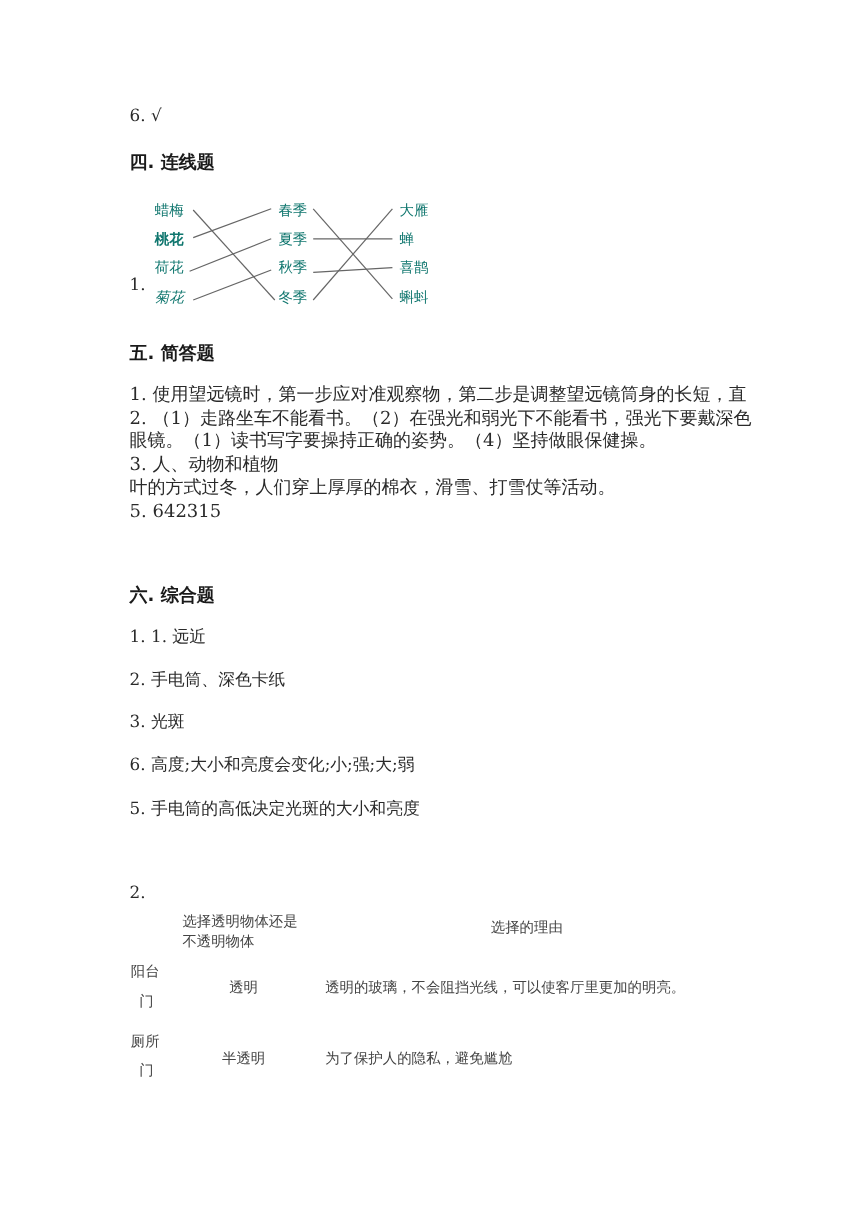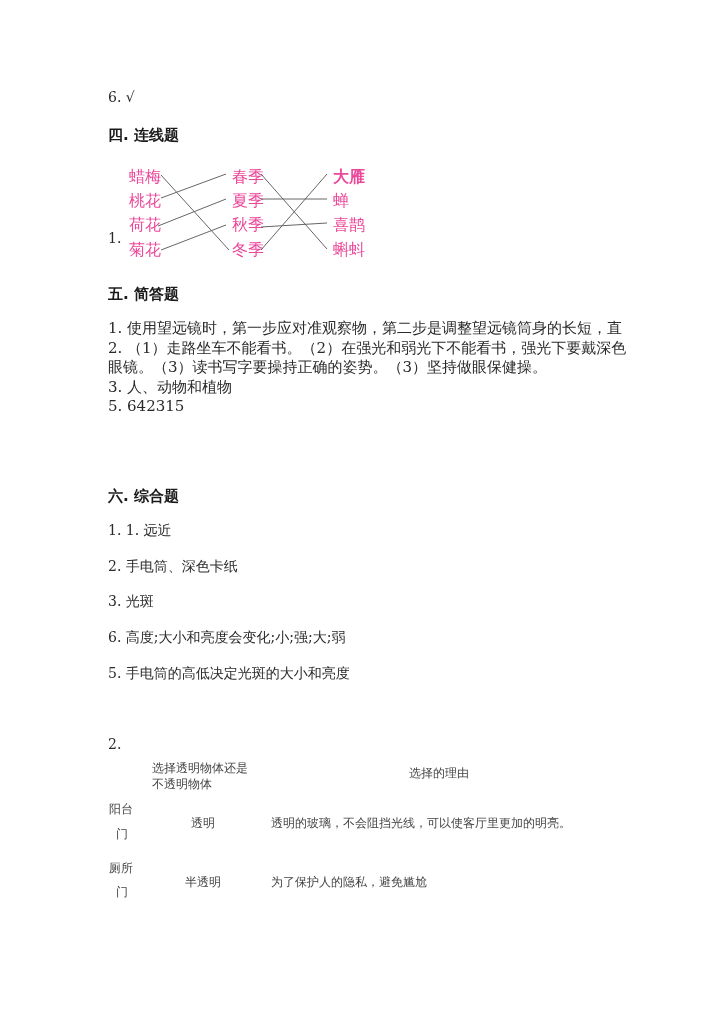--- a/index.html
+++ b/index.html
@@ -3,45 +3,45 @@
 <meta charset="utf-8">
 <style>
   html, body { margin:0; padding:0; background:#ffffff; }
   body { width:720px; height:1018px; position:relative; overflow:hidden;
          font-family:"DejaVu Serif","Liberation Serif",serif; color:#222; }
   .abs { position:absolute; white-space:nowrap; }
   .txt { font-size:14px; color:#2a2a2a; }
   .head { font-size:15px; font-weight:bold; color:#1a1a1a; font-family:"DejaVu Sans","Liberation Sans",sans-serif; }
   .para { position:absolute; left:108px; width:510px; font-size:15px; line-height:19.5px; color:#2a2a2a; }
   .para div { white-space:nowrap; }
-  .diag { font-size:16px; color:#ec4899; }
+  .diag { font-size:12px; color:#0f766e; }
   .tbl { font-size:12px; color:#444; }
   svg line { stroke:#666; stroke-width:1; }
 </style>
 </head>
 <body>
 
 <div class="abs txt" style="left:108px;top:89px;">6. √</div>
 
 <div class="abs head" style="left:108px;top:126px;">四. 连线题</div>
 
 <div>
   <div class="abs txt" style="left:108px;top:230px;">1.</div>
 
   <div class="abs diag" style="left:129px;top:167px;">蜡梅</div>
-  <div class="abs diag" style="left:129px;top:191px;">桃花</div>
+  <div class="abs diag" style="left:129px;top:191px;font-weight:bold;">桃花</div>
   <div class="abs diag" style="left:129px;top:215px;">荷花</div>
-  <div class="abs diag" style="left:129px;top:240px;">菊花</div>
+  <div class="abs diag" style="left:129px;top:240px;font-style:italic;">菊花</div>
 
   <div class="abs diag" style="left:232px;top:167px;">春季</div>
   <div class="abs diag" style="left:232px;top:191px;">夏季</div>
   <div class="abs diag" style="left:232px;top:215px;">秋季</div>
   <div class="abs diag" style="left:232px;top:240px;">冬季</div>
 
-  <div class="abs diag" style="left:333px;top:167px;font-weight:bold;">大雁</div>
+  <div class="abs diag" style="left:333px;top:167px;">大雁</div>
   <div class="abs diag" style="left:333px;top:191px;">蝉</div>
   <div class="abs diag" style="left:333px;top:215px;">喜鹊</div>
   <div class="abs diag" style="left:333px;top:240px;">蝌蚪</div>
 
   <svg class="abs" style="left:0;top:0;" width="720" height="300">
     <line x1="161" y1="175" x2="229" y2="250"></line>
     <line x1="161" y1="198" x2="226" y2="174"></line>
     <line x1="158" y1="226" x2="226" y2="199"></line>
     <line x1="161" y1="250" x2="226" y2="225"></line>
     <line x1="261" y1="174" x2="327" y2="249"></line>
@@ -49,22 +49,23 @@
     <line x1="261" y1="227" x2="327" y2="223"></line>
     <line x1="261" y1="250" x2="327" y2="174"></line>
   </svg>
 </div>
 
 <div class="abs head" style="left:108px;top:285px;">五. 简答题</div>
 
 <div class="para" style="top:319px;">
   <div>1. 使用望远镜时，第一步应对准观察物，第二步是调整望远镜筒身的长短，直</div>
   <div>2. （1）走路坐车不能看书。（2）在强光和弱光下不能看书，强光下要戴深色</div>
-  <div>眼镜。（3）读书写字要操持正确的姿势。（3）坚持做眼保健操。</div>
+  <div>眼镜。（1）读书写字要操持正确的姿势。（4）坚持做眼保健操。</div>
   <div>3. 人、动物和植物</div>
+  <div>叶的方式过冬，人们穿上厚厚的棉衣，滑雪、打雪仗等活动。</div>
   <div>5. 642315</div>
 </div>
 
 <div class="abs head" style="left:108px;top:487px;">六. 综合题</div>
 
 <div class="abs txt" style="left:108px;top:522px;">1. 1. 远近</div>
 <div class="abs txt" style="left:108px;top:558px;">2. 手电筒、深色卡纸</div>
 <div class="abs txt" style="left:108px;top:593px;">3. 光斑</div>
 <div class="abs txt" style="left:108px;top:629px;">6. 高度;大小和亮度会变化;小;强;大;弱</div>
 <div class="abs txt" style="left:108px;top:665px;">5. 手电筒的高低决定光斑的大小和亮度</div>

